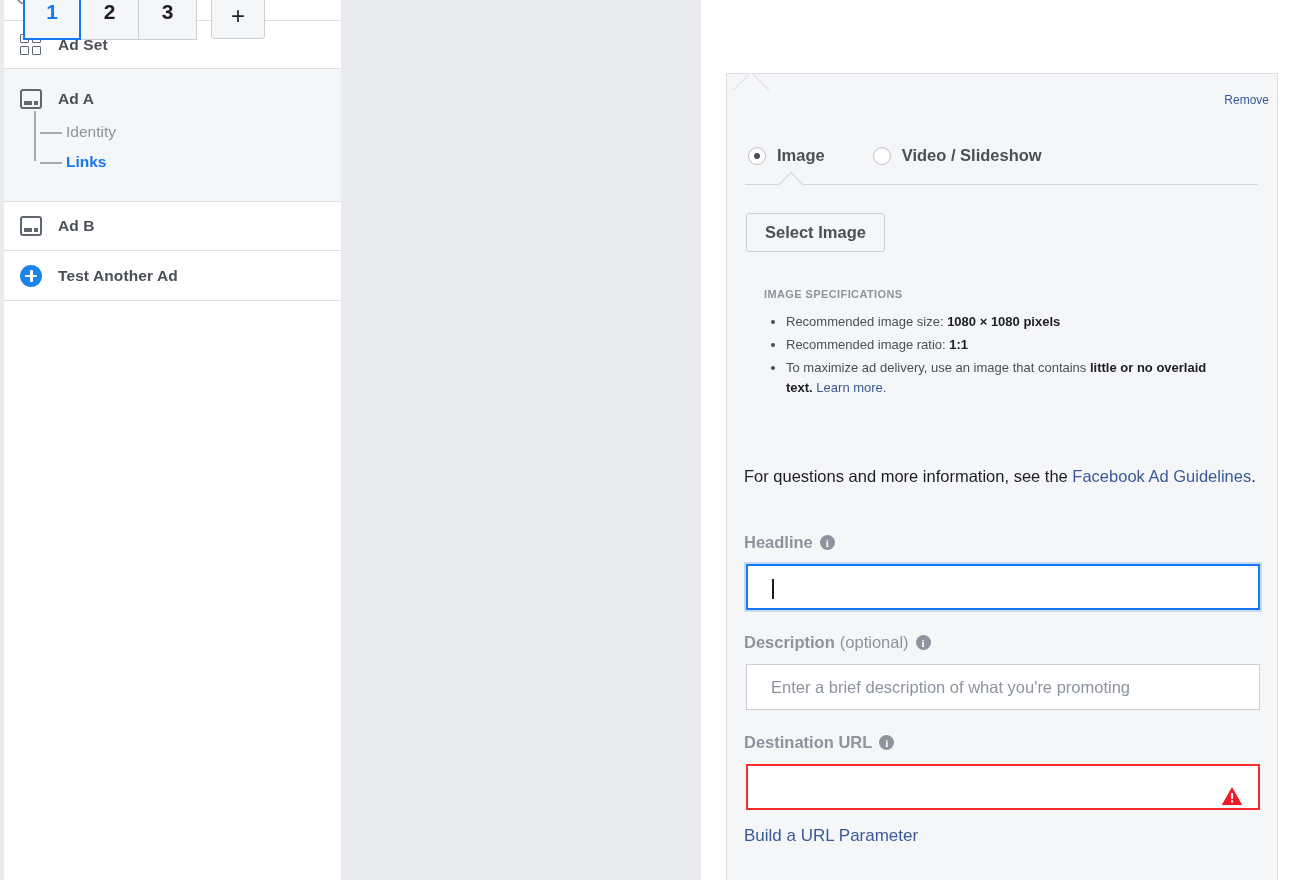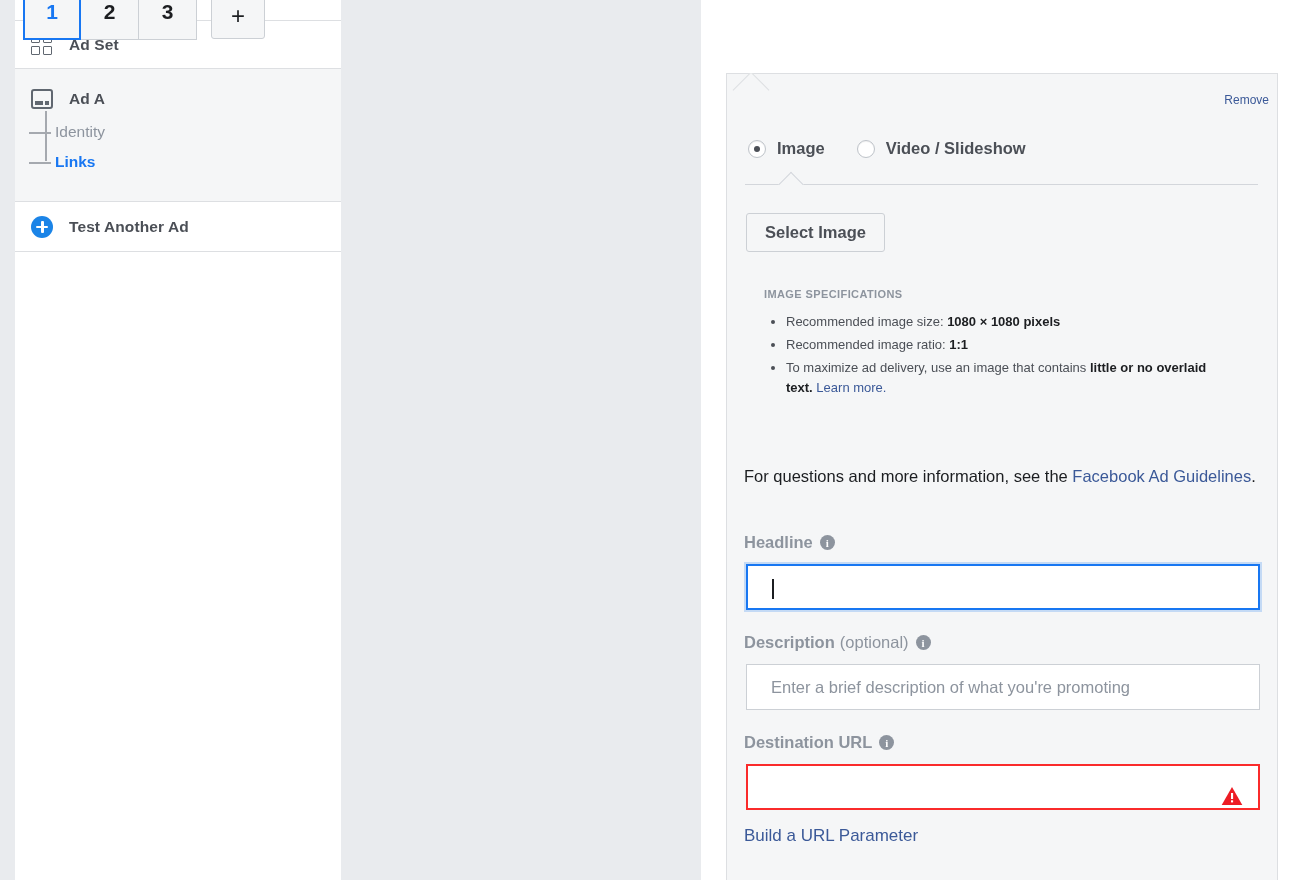--- a/index.html
+++ b/index.html
@@ -7,21 +7,21 @@
   body {
     width: 1290px; height: 880px;
     font-family: "Liberation Sans", sans-serif;
     background: #e9ebee;
     overflow: hidden;
     position: relative;
   }
 
   
   #sidebar {
-    position: absolute; left:15px; top:0; width:340px; height:880px;
+    position: absolute; left:4px; top:0; width:340px; height:880px;
     background:#ffffff;
     border-right:1px solid #dddfe2;
   }
   .nav-row {
     position: relative;
     display:flex; align-items:center;
     padding: 0 16px;
     border-bottom:1px solid #dddfe2;
     background:#ffffff;
   }
@@ -44,21 +44,21 @@
 
   #row-adset { height:48px; }
 
   
   #group-ada {
     background:#f5f6f7;
     border-bottom:1px solid #dddfe2;
     padding-bottom:24px;
   }
   #row-ada { height:48px; border-bottom:none; background:transparent; padding-top:12px;text-align:right;}
-  .subtree { position:relative; margin-left:30px; padding-left:10px; }
+  .subtree { position:relative; margin-left:30px; padding-left:32px; }
   .subtree .vline {
      position:absolute; left:0; top:-6px; bottom:16px;
      width:1.5px; background:#a5a9af;
   }
   .subrow { position:relative; height:30px; display:flex; align-items:center; }
   .subrow .hline {
      position:absolute; left:-26px; top:50%; width:22px; height:1.5px; background:#a5a9af;
   }
   .subrow .sub-label { font-size:15.5px; color:#8d949e; }
   .subrow.active .sub-label { color:#1877f2; font-weight:bold; }
@@ -146,21 +146,21 @@
     border-top:1px solid #dddfe2;
     transform:rotate(45deg);
   }
 
   #remove-link {
     position:absolute; right:21px; top:93px;
     font-size:12px; color:#3b5998; cursor:pointer;
   }
 
   
-  #radio-row { position:absolute; left:748px; top:139px; display:flex; align-items:center; }
+  #radio-row { position:absolute; left:748px; top:146px; display:flex; align-items:center;gap:16px; }
   .radio-opt { display:flex; align-items:center; margin-right:32px; cursor:pointer; }
   .radio-dot {
     width:18px; height:18px; border-radius:50%;
     border:1px solid #bec3c9; background:#fff;
     margin-right:11px; position:relative;
     box-shadow: inset 0 1px 1px rgba(0,0,0,0.06);
   }
   .radio-opt.checked .radio-dot:after {
     content:""; position:absolute; left:5px; top:5px;
     width:6px; height:6px; border-radius:50%; background:#4b4f56;
@@ -292,20 +292,29 @@
       </div>
 
 
       <div class="subrow active">
         <span class="hline"></span>
         <span class="sub-label">Links</span>
       </div>
     </div>
   </div>
 
+  <div class="nav-row" id="row-adb">
+    <span class="nav-icon">
+      <span class="icon-ad">
+          <span class="b1"></span>
+          <span class="b2"></span>
+        </span>
+    </span>
+    <span class="row-label">Ad B</span>
+  </div>
 
   <div class="nav-row" id="row-test">
     <span class="nav-icon">
       <span class="icon-plus-circle">
           <span class="h"></span>
           <span class="v"></span>
         </span>
     </span>
     <span class="row-label">Test Another Ad</span>
   </div>

